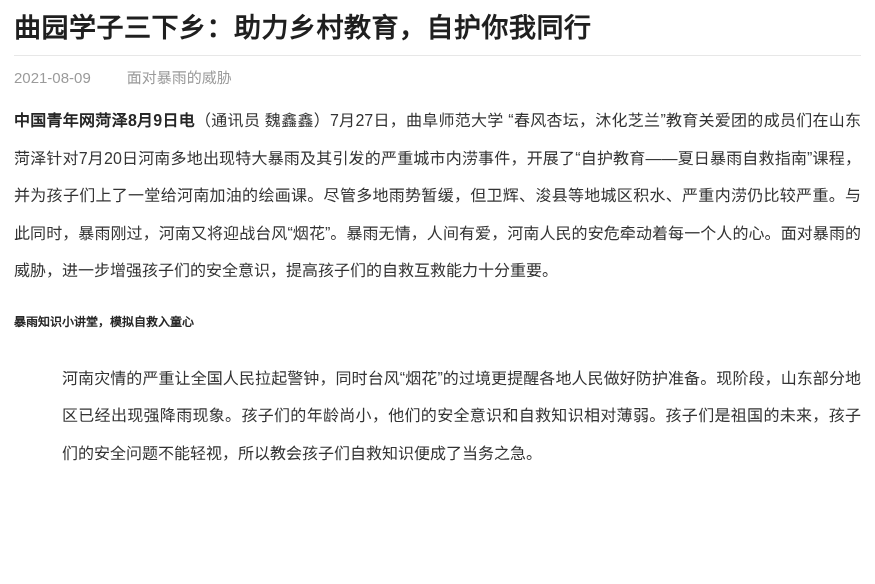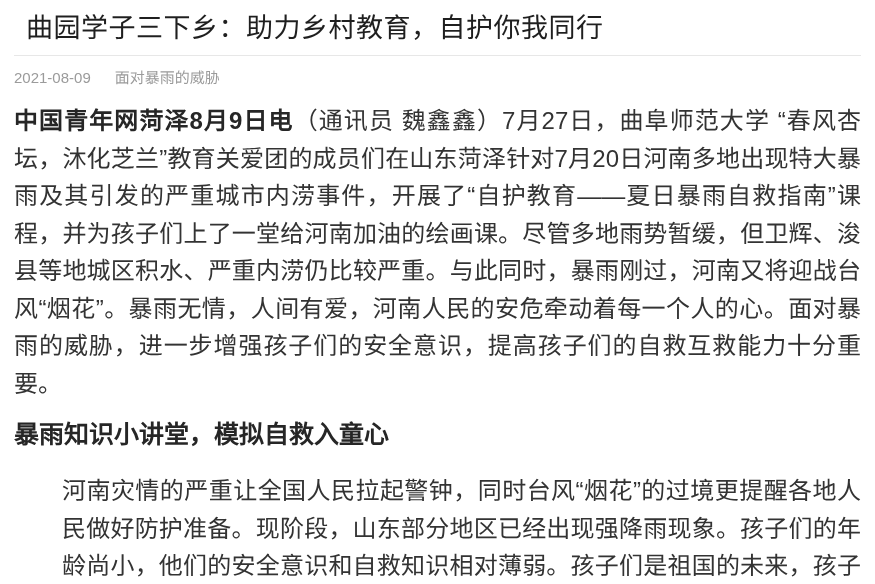--- a/index.html
+++ b/index.html
@@ -12,55 +12,54 @@
   }
   .page {
     width: 875px;
     height: 584px;
     padding: 0 14px;
   }
   .article-title {
     margin-top: 8px;
     font-size: 27px;
     line-height: 40px;
-    font-weight: 400;
+    font-weight: 700;
     color: #1f1f1f;
     letter-spacing: 0.5px;
-    margin-left: 12px;
   }
   .title-divider {
     margin-top: 7px;
     border: none;
     border-top: 1px solid #e7e7e7;
     height: 0;
   }
   .meta-row {
     margin-top: 12px;
     display: flex;
     align-items: baseline;
-    gap: 24px;
+    gap: 36px;
     font-size: 15px;
     line-height: 20px;
     color: #9b9b9b;
   }
   .para {
     margin-top: 14px;
-    font-size: 24px;
+    font-size: 16px;
     line-height: 37.5px;
     color: #333333;
     text-align: justify;
     text-justify: inter-ideograph;
   }
   .para .lead {
     font-weight: 700;
     color: #262626;
   }
   .section-subheading {
     margin-top: 18px;
-    font-size: 25px;
+    font-size: 12px;
     line-height: 28px;
     font-weight: 700;
     color: #262626;
   }
   .para.second {
     margin-top: 24px;
     margin-left: 48px;
   }
 </style>
 </head>

